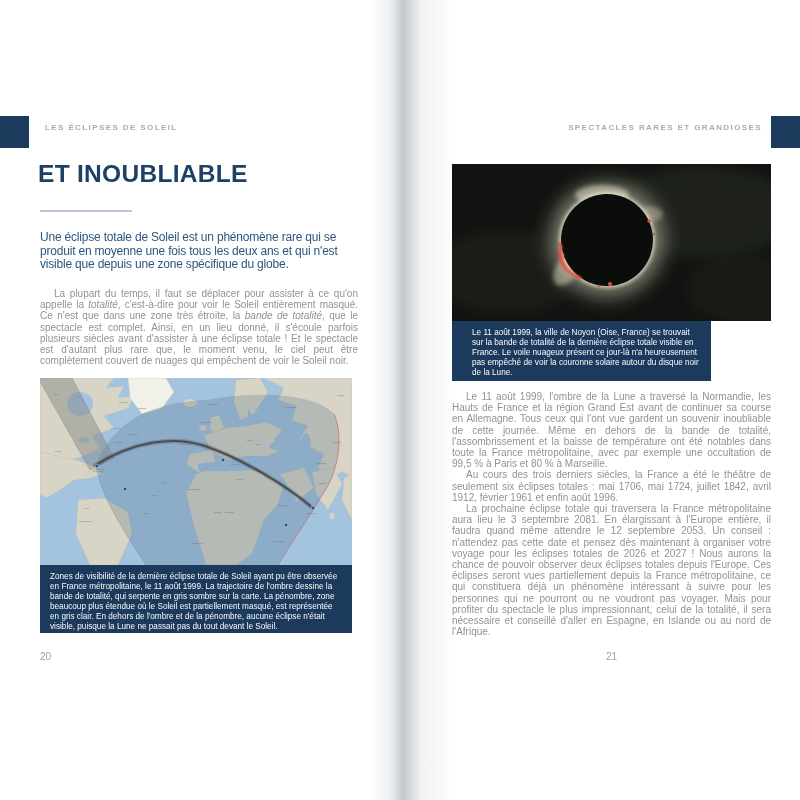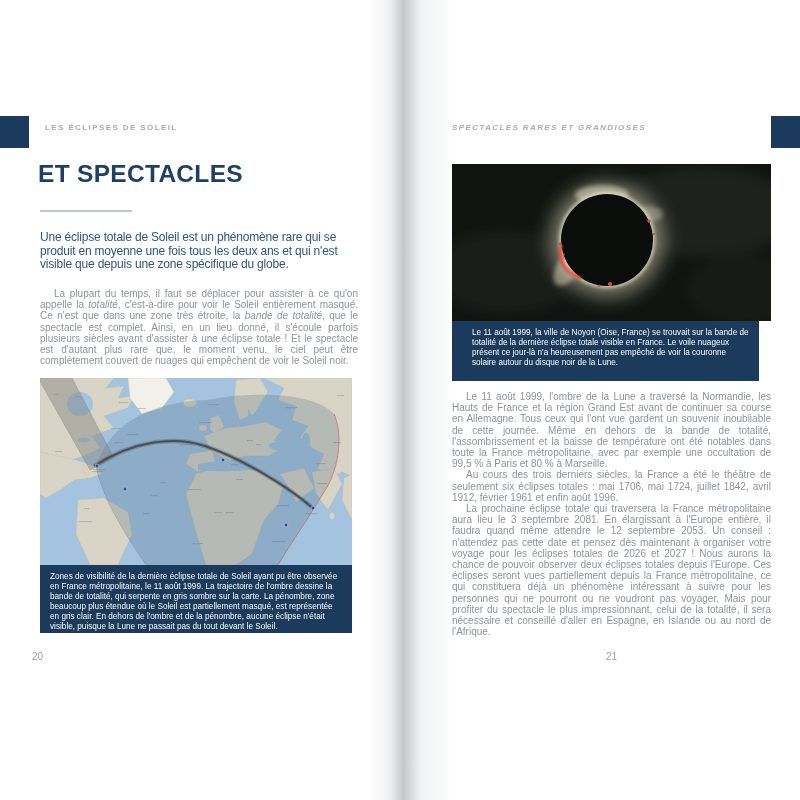--- a/index.html
+++ b/index.html
@@ -8,52 +8,52 @@
           font-family:"Liberation Sans",sans-serif;}
   .gutter{position:absolute;left:370px;top:0;width:88px;height:800px;pointer-events:none;
           background:linear-gradient(to right,rgba(255,255,255,0) 0%,rgba(205,209,214,0.30) 22%,
           rgba(148,155,163,0.55) 38%,rgba(210,214,218,0.30) 58%,rgba(255,255,255,0) 100%);}
   .corner-tab{position:absolute;top:116px;width:29px;height:32px;background:#1c3a5b;}
   .tab-left{left:0;}
   .tab-right{left:771px;}
   .running-head{position:absolute;top:123px;font-size:8px;letter-spacing:1.4px;color:#a8adb2;
           font-weight:bold;}
   .rh-left{left:45px;text-align:center;}
-  .rh-right{left:452px;width:310px;text-align:left;font-style:italic;}
+  .rh-right{left:452px;width:310px;text-align:right;}
   .page-title{position:absolute;left:38px;top:160px;width:330px;font-size:24.5px;font-weight:bold;
           color:#1e4066;line-height:1.17;letter-spacing:0.3px;}
   .title-underline{position:absolute;left:40px;top:210px;width:92px;height:2px;background:#b9c7d6;}
   .intro{position:absolute;left:40px;top:231px;width:318px;font-size:12px;font-weight:normal;
           color:#2a567f;line-height:13.5px;letter-spacing:-0.2px;}
   .bodytext{font-size:10px;color:#8f9397;line-height:11.2px;text-align:justify;letter-spacing:0;}
   .left-body{position:absolute;left:40px;top:288px;width:318px;}
   .left-body p,.right-body p{margin:0;text-indent:14px;}
   .right-body{position:absolute;left:452px;top:391px;width:319px;}
   .map-frame{position:absolute;left:40px;top:378px;width:312px;height:187px;overflow:hidden;}
   .caption-box{position:absolute;background:#1c3a5b;color:#fafbfc;font-size:8.2px;line-height:9.9px;
           padding:7px 10px;overflow:hidden;}
   .cap-left{left:40px;top:565px;width:312px;height:68px;}
-  .cap-right{left:452px;top:321px;width:307px;height:60px;padding-left:20px;}
+  .cap-right{left:452px;top:321px;width:259px;height:60px;padding-left:20px;}
   .photo-frame{position:absolute;left:452px;top:164px;width:319px;height:157px;overflow:hidden;
           background:#10130f;}
   .page-num{position:absolute;top:651px;font-size:10px;color:#9aa0a6;}
-  .pn-left{left:32px;}
+  .pn-left{left:40px;}
   .pn-right{left:452px;width:319px;text-align:center;}
   svg{display:block;}
 </style>
 </head>
 <body>
 
 <div class="spread">
 
   <div class="corner-tab tab-left"></div>
   <div class="running-head rh-left">LES ÉCLIPSES DE SOLEIL</div>
 
   <div class="page-title">
-    <div>ET SPECTACLES</div>
+    <div>ET INOUBLIABLE</div>
   </div>
   <div class="title-underline"></div>
 
   <div class="intro">Une éclipse totale de Soleil est un phénomène rare qui se produit en moyenne une fois tous les deux ans et qui n'est visible que depuis une zone spécifique du globe.</div>
 
   <div class="left-body bodytext">
     <p><span>La plupart du temps, il faut se déplacer pour assister à ce qu'on appelle la </span><i>totalité</i><span>, c'est-à-dire pour voir le Soleil entièrement masqué. Ce n'est que dans une zone très étroite, la </span><i>bande de totalité</i><span>, que le spectacle est complet. Ainsi, en un lieu donné, il s'écoule parfois plusieurs siècles avant d'assister à une éclipse totale ! Et le spectacle est d'autant plus rare que, le moment venu, le ciel peut être complètement couvert de nuages qui empêchent de voir le Soleil noir.</span></p>
   </div>
 
   <div class="map-frame">

